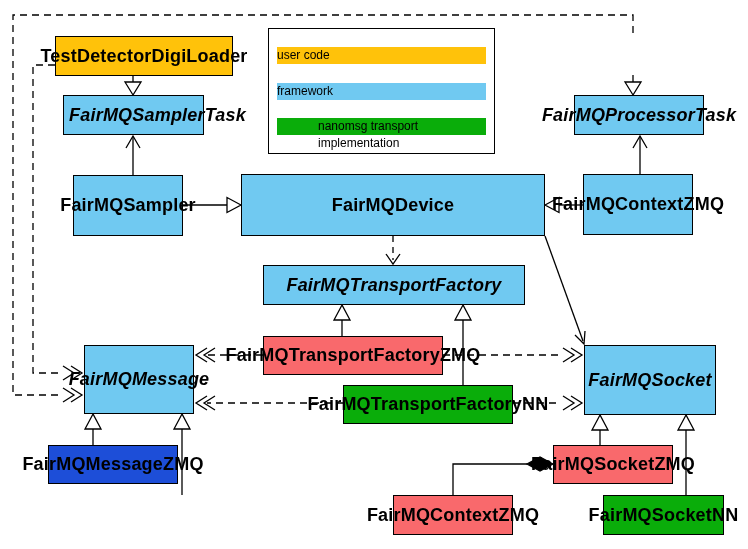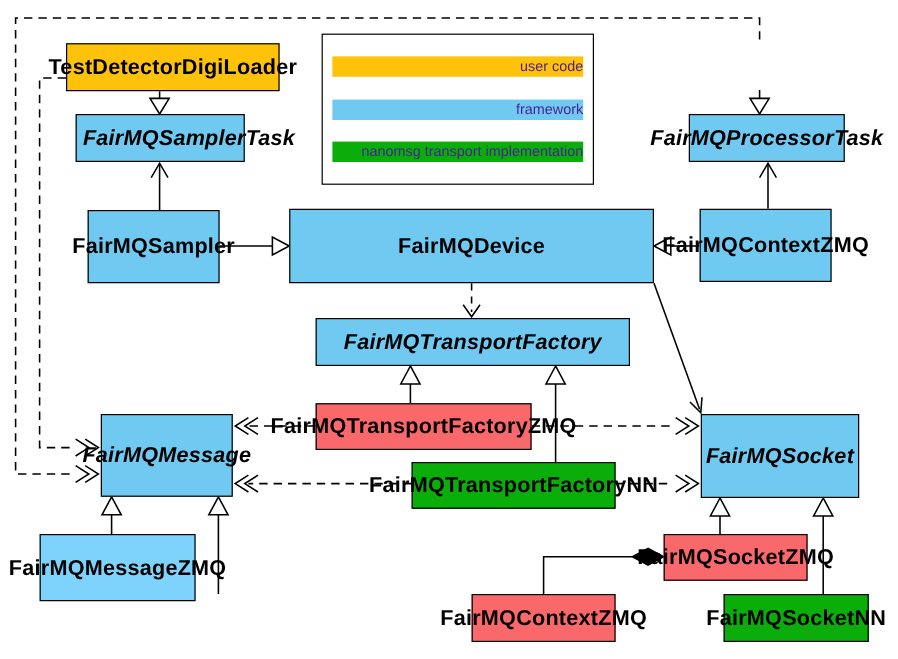--- a/index.html
+++ b/index.html
@@ -13,21 +13,21 @@
     display:flex;align-items:center;justify-content:center;text-align:center;
     font-size:18px;font-weight:700;color:#000;white-space:nowrap;letter-spacing:.2px;
   }
   .node.abstract{font-style:italic;}
   #legend{
     position:absolute;box-sizing:border-box;border:1.5px solid #000;background:#fff;
     display:flex;flex-direction:column;justify-content:space-evenly;
     padding:0 8px;
   }
   .legend-bar{
-    height:17px;line-height:17px;text-align:right;font-size:12px;color:#4c1d95;
+    height:17px;line-height:17px;text-align:left;font-size:12px;color:#000000;
   }
 </style>
 </head>
 <body>
 
 <div id="canvas">
 
   <svg id="edges" width="748" height="549" viewBox="0 0 748 549" fill="none" stroke="#000" stroke-width="1.3">
 
     <g>
@@ -138,21 +138,21 @@
 
     <g>
       <polyline points="453,495 453,464 527,464"></polyline>
       <path d="M553,464 L540,457 L527,464 L540,471 Z" fill="#000"></path>
     </g>
   </svg>
 
   <div id="legend" style="left:268px;top:28px;width:227px;height:126px;">
     <div class="legend-bar" style="background-color: rgb(255, 194, 10);">user code</div>
     <div class="legend-bar" style="background-color: rgb(112, 201, 241);">framework</div>
-    <div class="legend-bar" style="background-color: rgb(10, 173, 10);">nanomsg transport implementation</div>
+    <div class="legend-bar" style="background-color: rgb(10, 173, 10); padding-left: 41px;">nanomsg transport implementation</div>
   </div>
 
   <div class="node" style="left: 55px; top: 36px; width: 178px; height: 40px; background-color: rgb(255, 194, 10);">TestDetectorDigiLoader</div>
 
   <div class="node abstract" style="left: 63px; top: 95px; width: 141px; height: 40px; background-color: rgb(112, 201, 241); padding-left: 48px;">FairMQSamplerTask</div>
 
   <div class="node" style="left: 73px; top: 175px; width: 110px; height: 61px; background-color: rgb(112, 201, 241);">FairMQSampler</div>
 
 
   <div class="node abstract" style="left: 574px; top: 95px; width: 130px; height: 40px; background-color: rgb(112, 201, 241);">FairMQProcessorTask</div>
@@ -164,21 +164,21 @@
   <div class="node abstract" style="left: 263px; top: 265px; width: 262px; height: 40px; background-color: rgb(112, 201, 241);">FairMQTransportFactory</div>
 
   <div class="node" style="left: 263px; top: 336px; width: 180px; height: 39px; background-color: rgb(249, 105, 108);">FairMQTransportFactoryZMQ</div>
 
   <div class="node" style="left: 343px; top: 385px; width: 170px; height: 39px; background-color: rgb(10, 173, 10);">FairMQTransportFactoryNN</div>
 
   <div class="node abstract" style="left: 84px; top: 345px; width: 110px; height: 69px; background-color: rgb(112, 201, 241);">FairMQMessage</div>
 
   <div class="node abstract" style="left: 584px; top: 345px; width: 132px; height: 70px; background-color: rgb(112, 201, 241);">FairMQSocket</div>
 
-  <div class="node" style="left: 33px; top: 445px; width: 130px; height: 56px; background-color: #7dd3fc;">FairMQMessageZMQ</div>
+  <div class="node" style="left: 48px; top: 445px; width: 130px; height: 39px; background-color: #1d4ed8;">FairMQMessageZMQ</div>
 
 
   <div class="node" style="left: 393px; top: 495px; width: 120px; height: 40px; background-color: rgb(249, 105, 108);">FairMQContextZMQ</div>
 
   <div class="node" style="left: 553px; top: 445px; width: 120px; height: 39px; background-color: rgb(249, 105, 108);">FairMQSocketZMQ</div>
 
   <div class="node" style="left: 603px; top: 495px; width: 121px; height: 40px; background-color: rgb(10, 173, 10);">FairMQSocketNN</div>
 
 </div>
 

